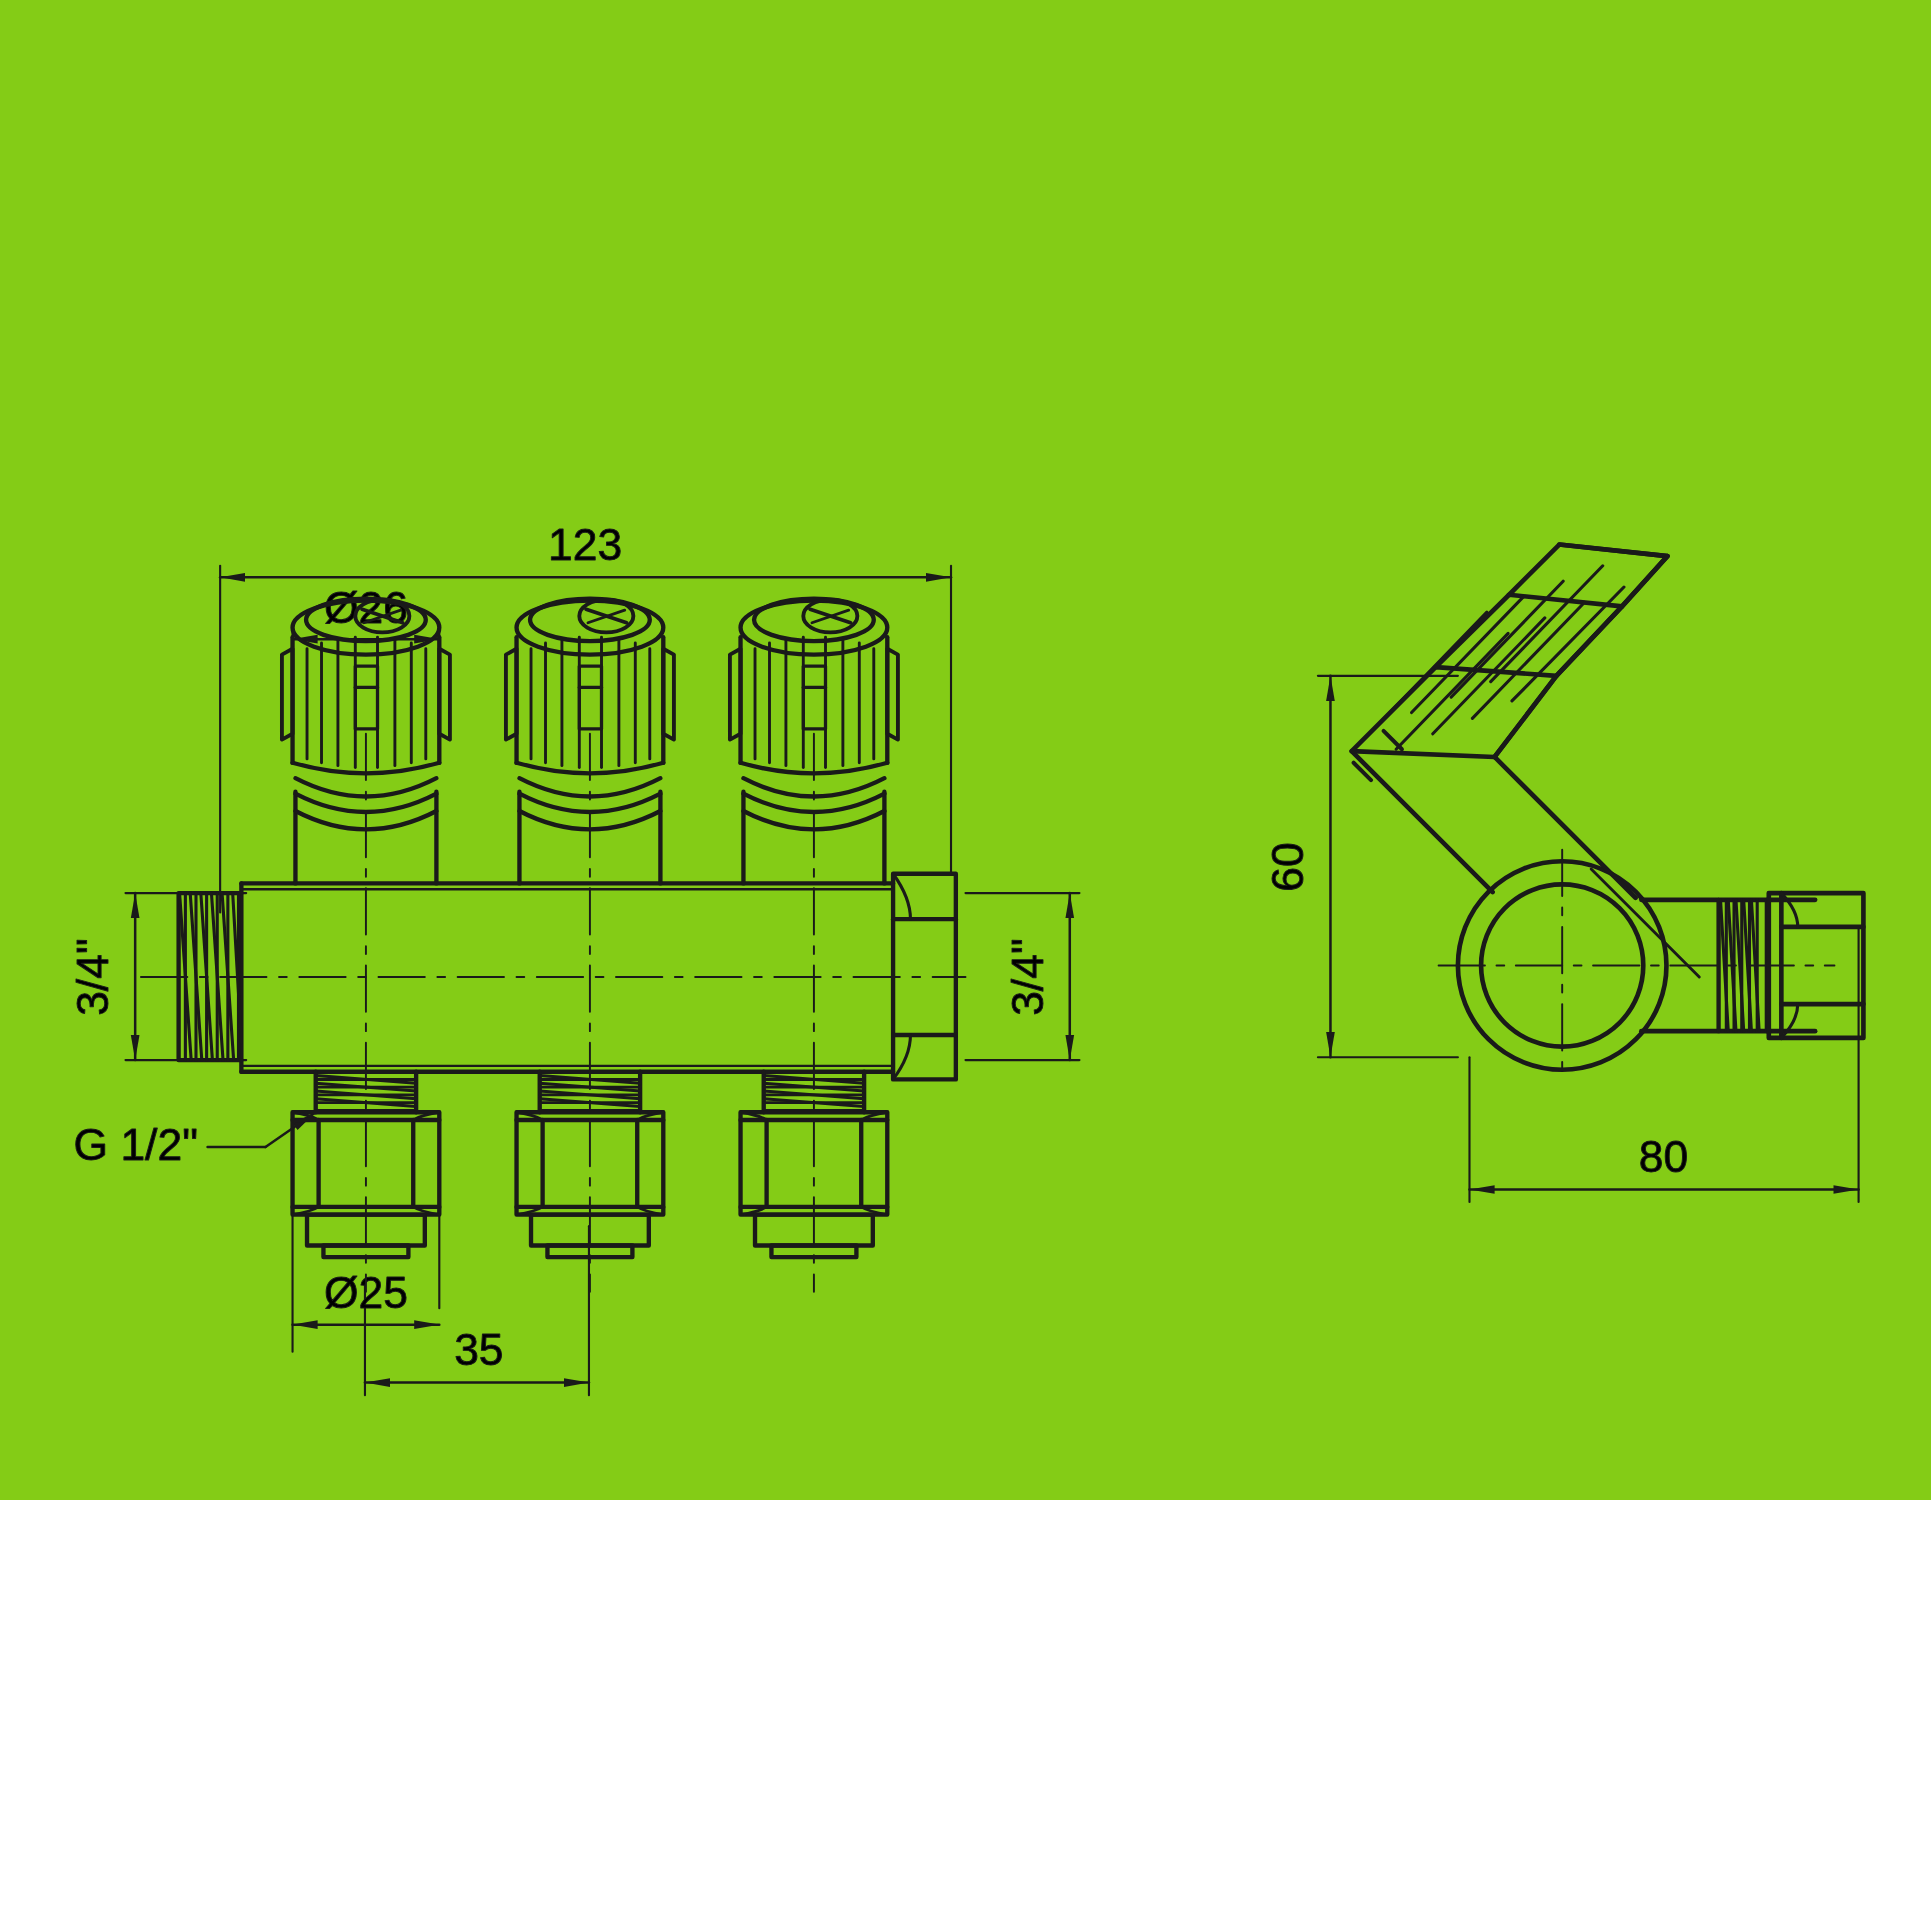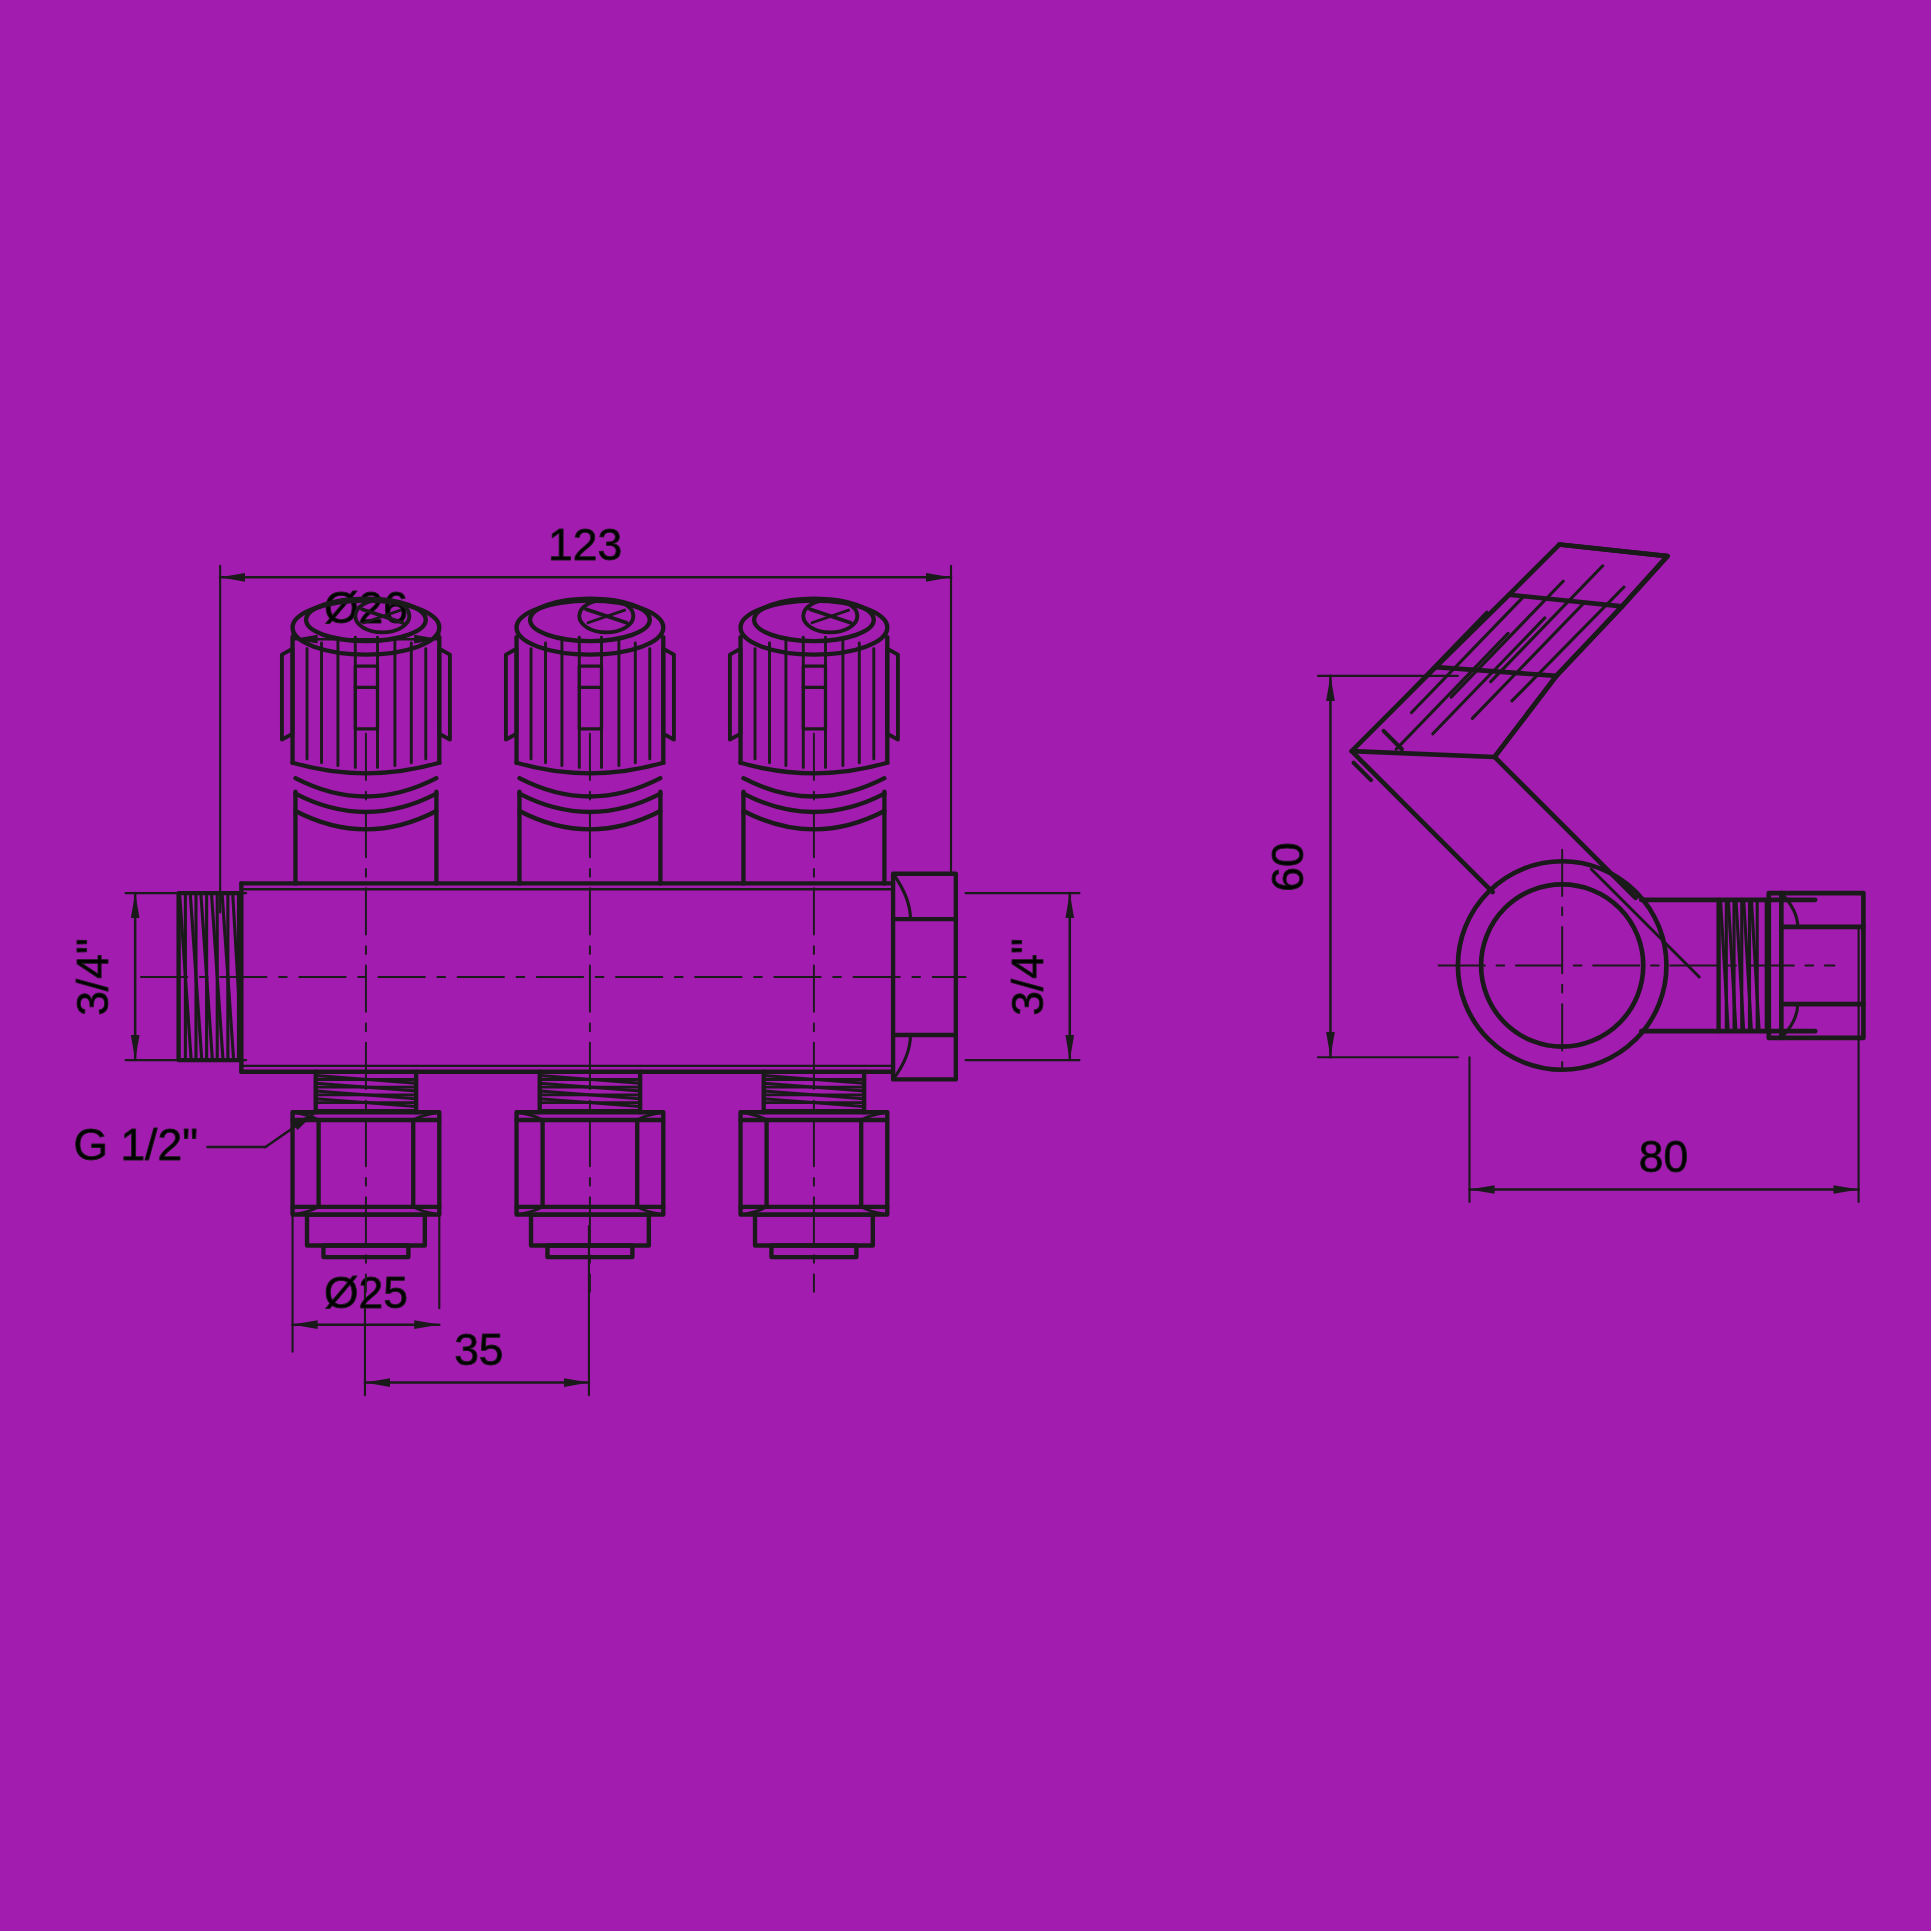--- a/index.html
+++ b/index.html
@@ -3,22 +3,22 @@
 <meta charset="utf-8">
 <style>
   html, body {
     margin: 0;
     padding: 0;
     background: #ffffff;
   }
   #sheet {
     position: relative;
     width: 1931px;
-    height: 1931px;
-    background: #a21caf;
+    height: 1500px;
+    background: #84cc16;
     font-family: "Liberation Sans", sans-serif;
     overflow: hidden;
   }
   #sheet svg {
     position: absolute;
     top: 0;
     left: 0;
   }
   .dimtext {
     font-family: "Liberation Sans", sans-serif;

